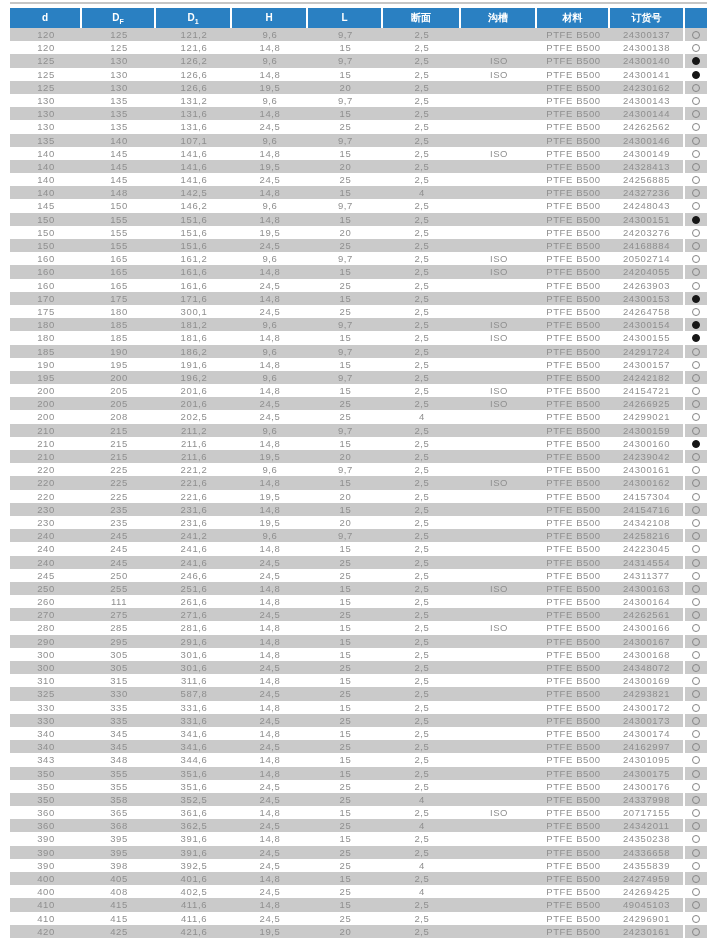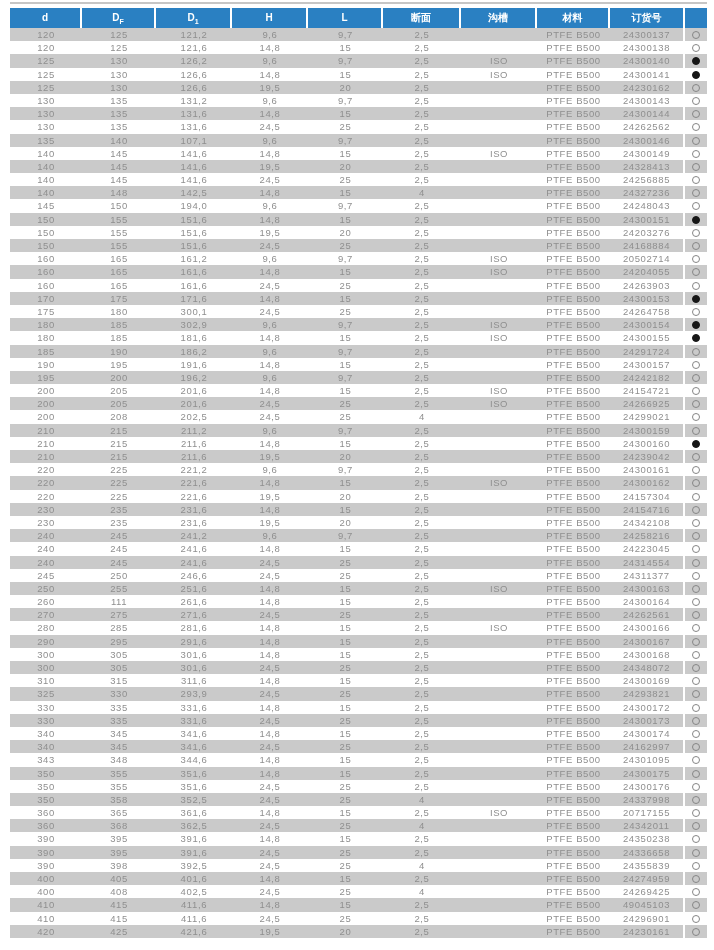--- a/index.html
+++ b/index.html
@@ -225,21 +225,21 @@
           <div class="tcell c4">15</div>
           <div class="tcell c5">4</div>
           <div class="tcell c6"></div>
           <div class="tcell c7">PTFE B500</div>
           <div class="tcell c8">24327236</div>
           <div class="tcell c9"><span class="dot"></span></div>
         </div>
         <div class="trow">
           <div class="tcell c0">145</div>
           <div class="tcell c1">150</div>
-          <div class="tcell c2">194,0</div>
+          <div class="tcell c2">146,2</div>
           <div class="tcell c3">9,6</div>
           <div class="tcell c4">9,7</div>
           <div class="tcell c5">2,5</div>
           <div class="tcell c6"></div>
           <div class="tcell c7">PTFE B500</div>
           <div class="tcell c8">24248043</div>
           <div class="tcell c9"><span class="dot"></span></div>
         </div>
         <div class="trow">
           <div class="tcell c0">150</div>
@@ -333,21 +333,21 @@
           <div class="tcell c4">25</div>
           <div class="tcell c5">2,5</div>
           <div class="tcell c6"></div>
           <div class="tcell c7">PTFE B500</div>
           <div class="tcell c8">24264758</div>
           <div class="tcell c9"><span class="dot"></span></div>
         </div>
         <div class="trow">
           <div class="tcell c0">180</div>
           <div class="tcell c1">185</div>
-          <div class="tcell c2">302,9</div>
+          <div class="tcell c2">181,2</div>
           <div class="tcell c3">9,6</div>
           <div class="tcell c4">9,7</div>
           <div class="tcell c5">2,5</div>
           <div class="tcell c6">ISO</div>
           <div class="tcell c7">PTFE B500</div>
           <div class="tcell c8">24300154</div>
           <div class="tcell c9"><span class="dot filled"></span></div>
         </div>
         <div class="trow">
           <div class="tcell c0">180</div>
@@ -669,21 +669,21 @@
           <div class="tcell c4">15</div>
           <div class="tcell c5">2,5</div>
           <div class="tcell c6"></div>
           <div class="tcell c7">PTFE B500</div>
           <div class="tcell c8">24300169</div>
           <div class="tcell c9"><span class="dot"></span></div>
         </div>
         <div class="trow">
           <div class="tcell c0">325</div>
           <div class="tcell c1">330</div>
-          <div class="tcell c2">293,9</div>
+          <div class="tcell c2">587,8</div>
           <div class="tcell c3">24,5</div>
           <div class="tcell c4">25</div>
           <div class="tcell c5">2,5</div>
           <div class="tcell c6"></div>
           <div class="tcell c7">PTFE B500</div>
           <div class="tcell c8">24293821</div>
           <div class="tcell c9"><span class="dot"></span></div>
         </div>
         <div class="trow">
           <div class="tcell c0">330</div>

